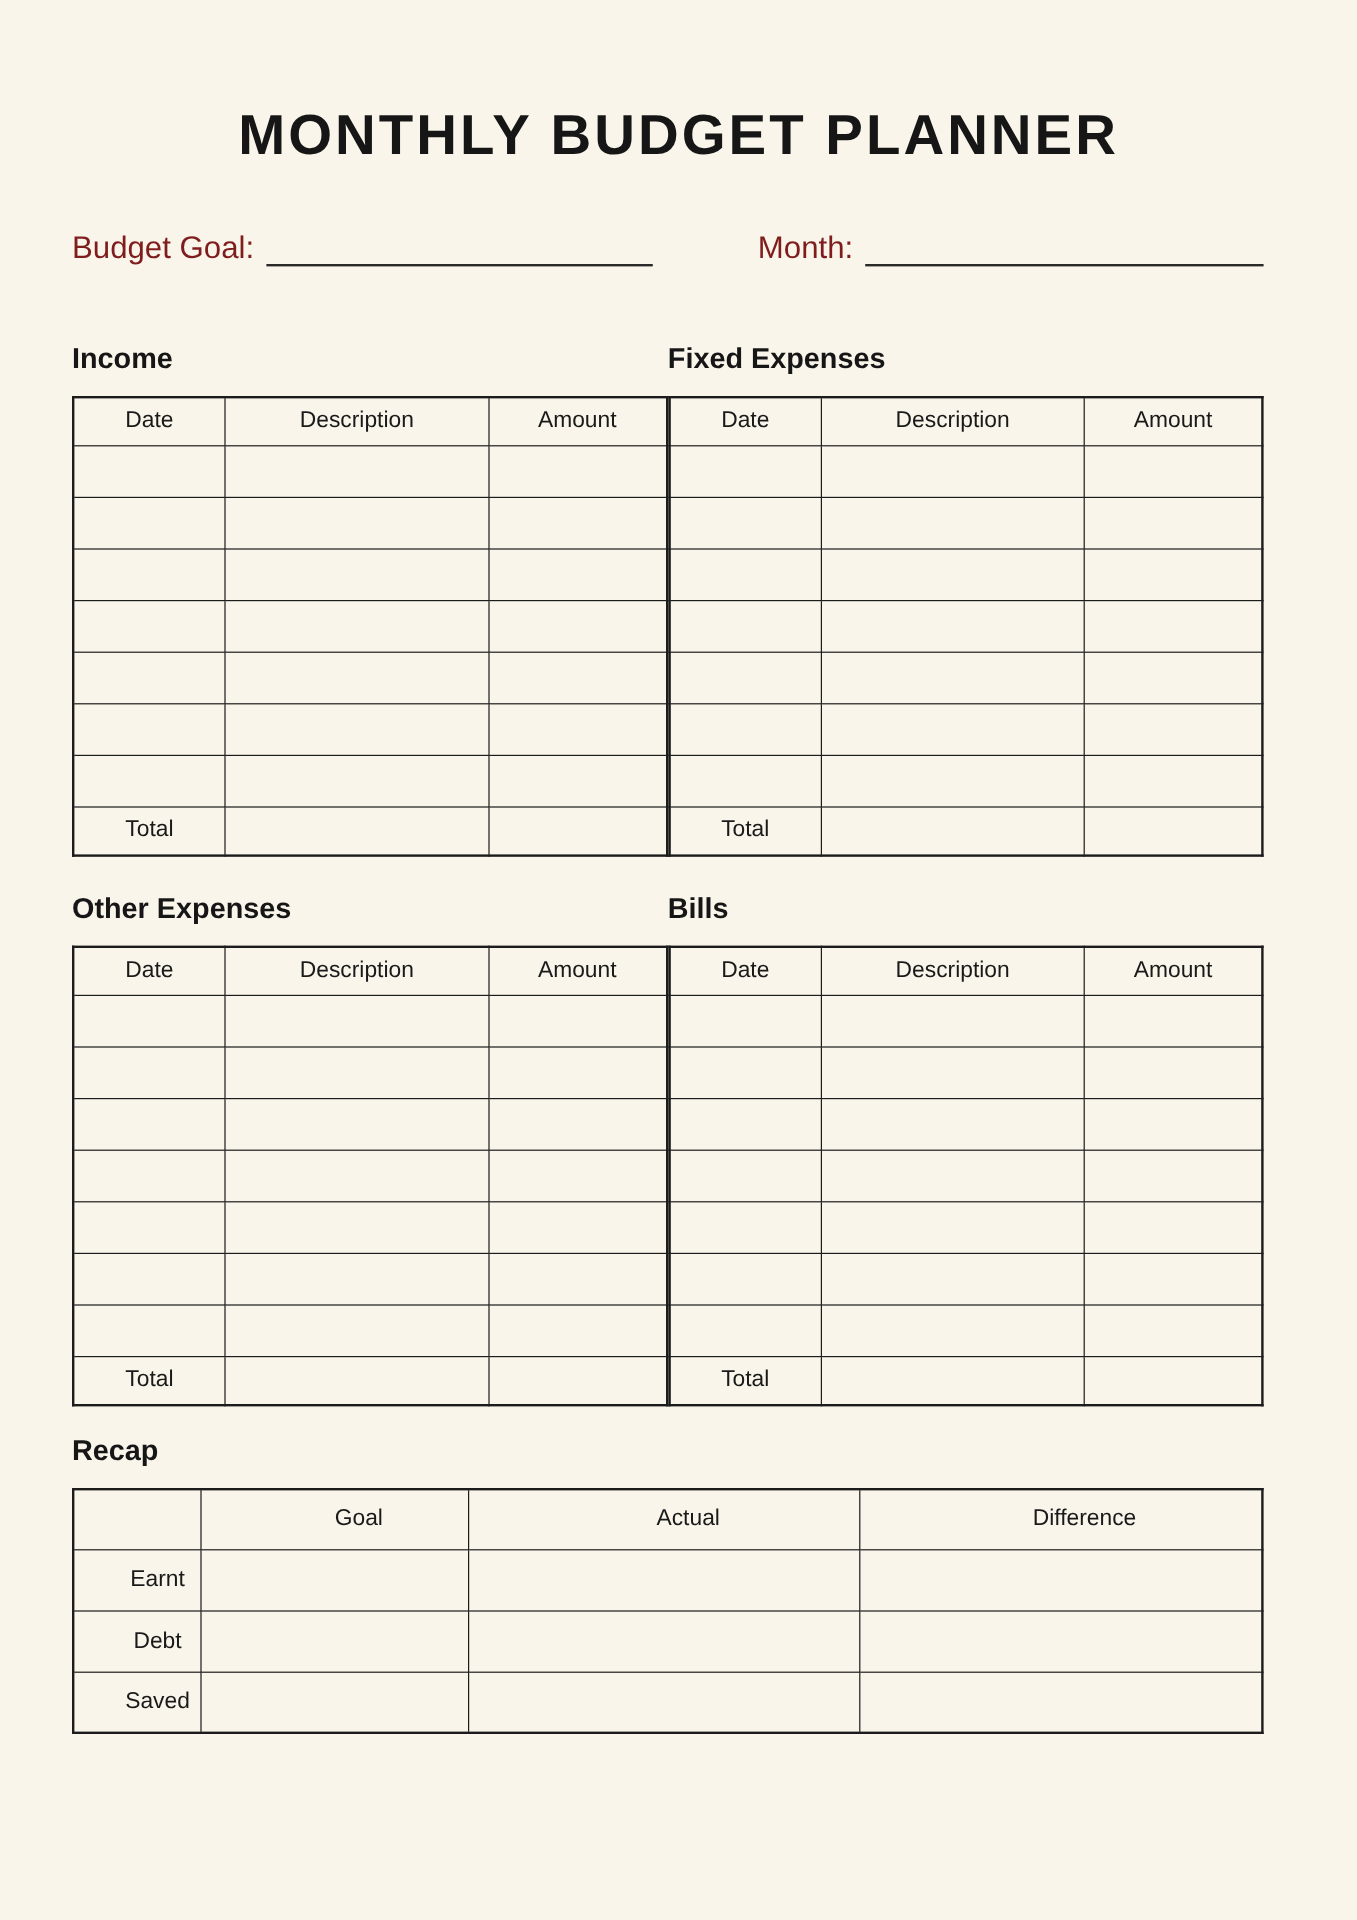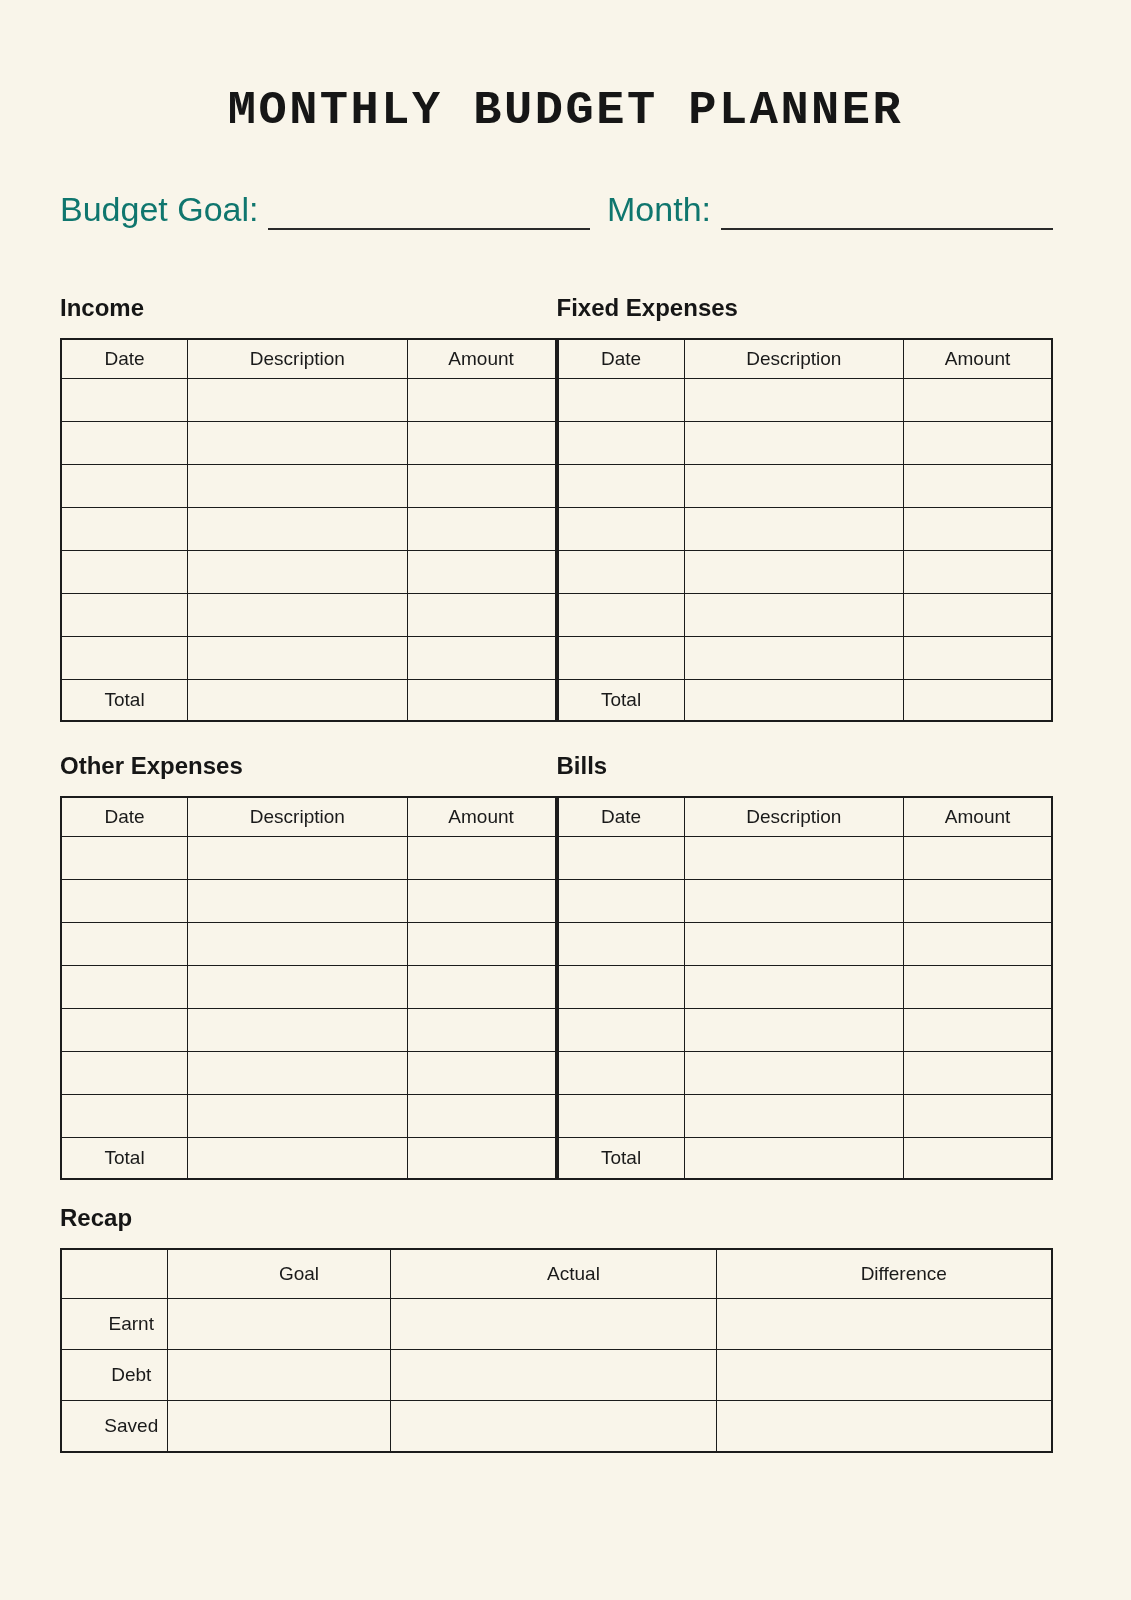--- a/index.html
+++ b/index.html
@@ -9,35 +9,35 @@
     font-family: "Liberation Sans", sans-serif;
     color: #1a1a1a;
   }
   .page {
     width: 1131px;
     height: 1600px;
     background: #f9f5ea;
     overflow: hidden;
   }
   .title {
-    font-family: Liberation Mono, monospace;
+    font-family: Liberation Sans, sans-serif;
     font-weight: 700;
     font-size: 47px;
     letter-spacing: 2.5px;
     text-align: center;
     margin: 84px 0 0 0;
     color: #161616;
   }
   .fields-row {
     display: flex;
     justify-content: space-between;
     margin: 52px 78px 0 60px;
   }
   .field { display: flex; align-items: flex-end; }
-  .field-label { font-size: 34px; line-height: 1.2; padding-right: 10px; color: #0f766e; }
+  .field-label { font-size: 26px; line-height: 1.2; padding-right: 10px; color: #7f1d1d; }
   .field-line { border-bottom: 2px solid #2a2a2a; height: 30px; display: inline-block; }
   .line-goal { width: 322px; }
   .line-month { width: 332px; }
   .columns {
     display: flex;
     margin: 64px 78px 0 60px;
   }
   .columns .section { flex: 1; }
   .columns-2 { margin-top: 30px; }
   .section-heading {

